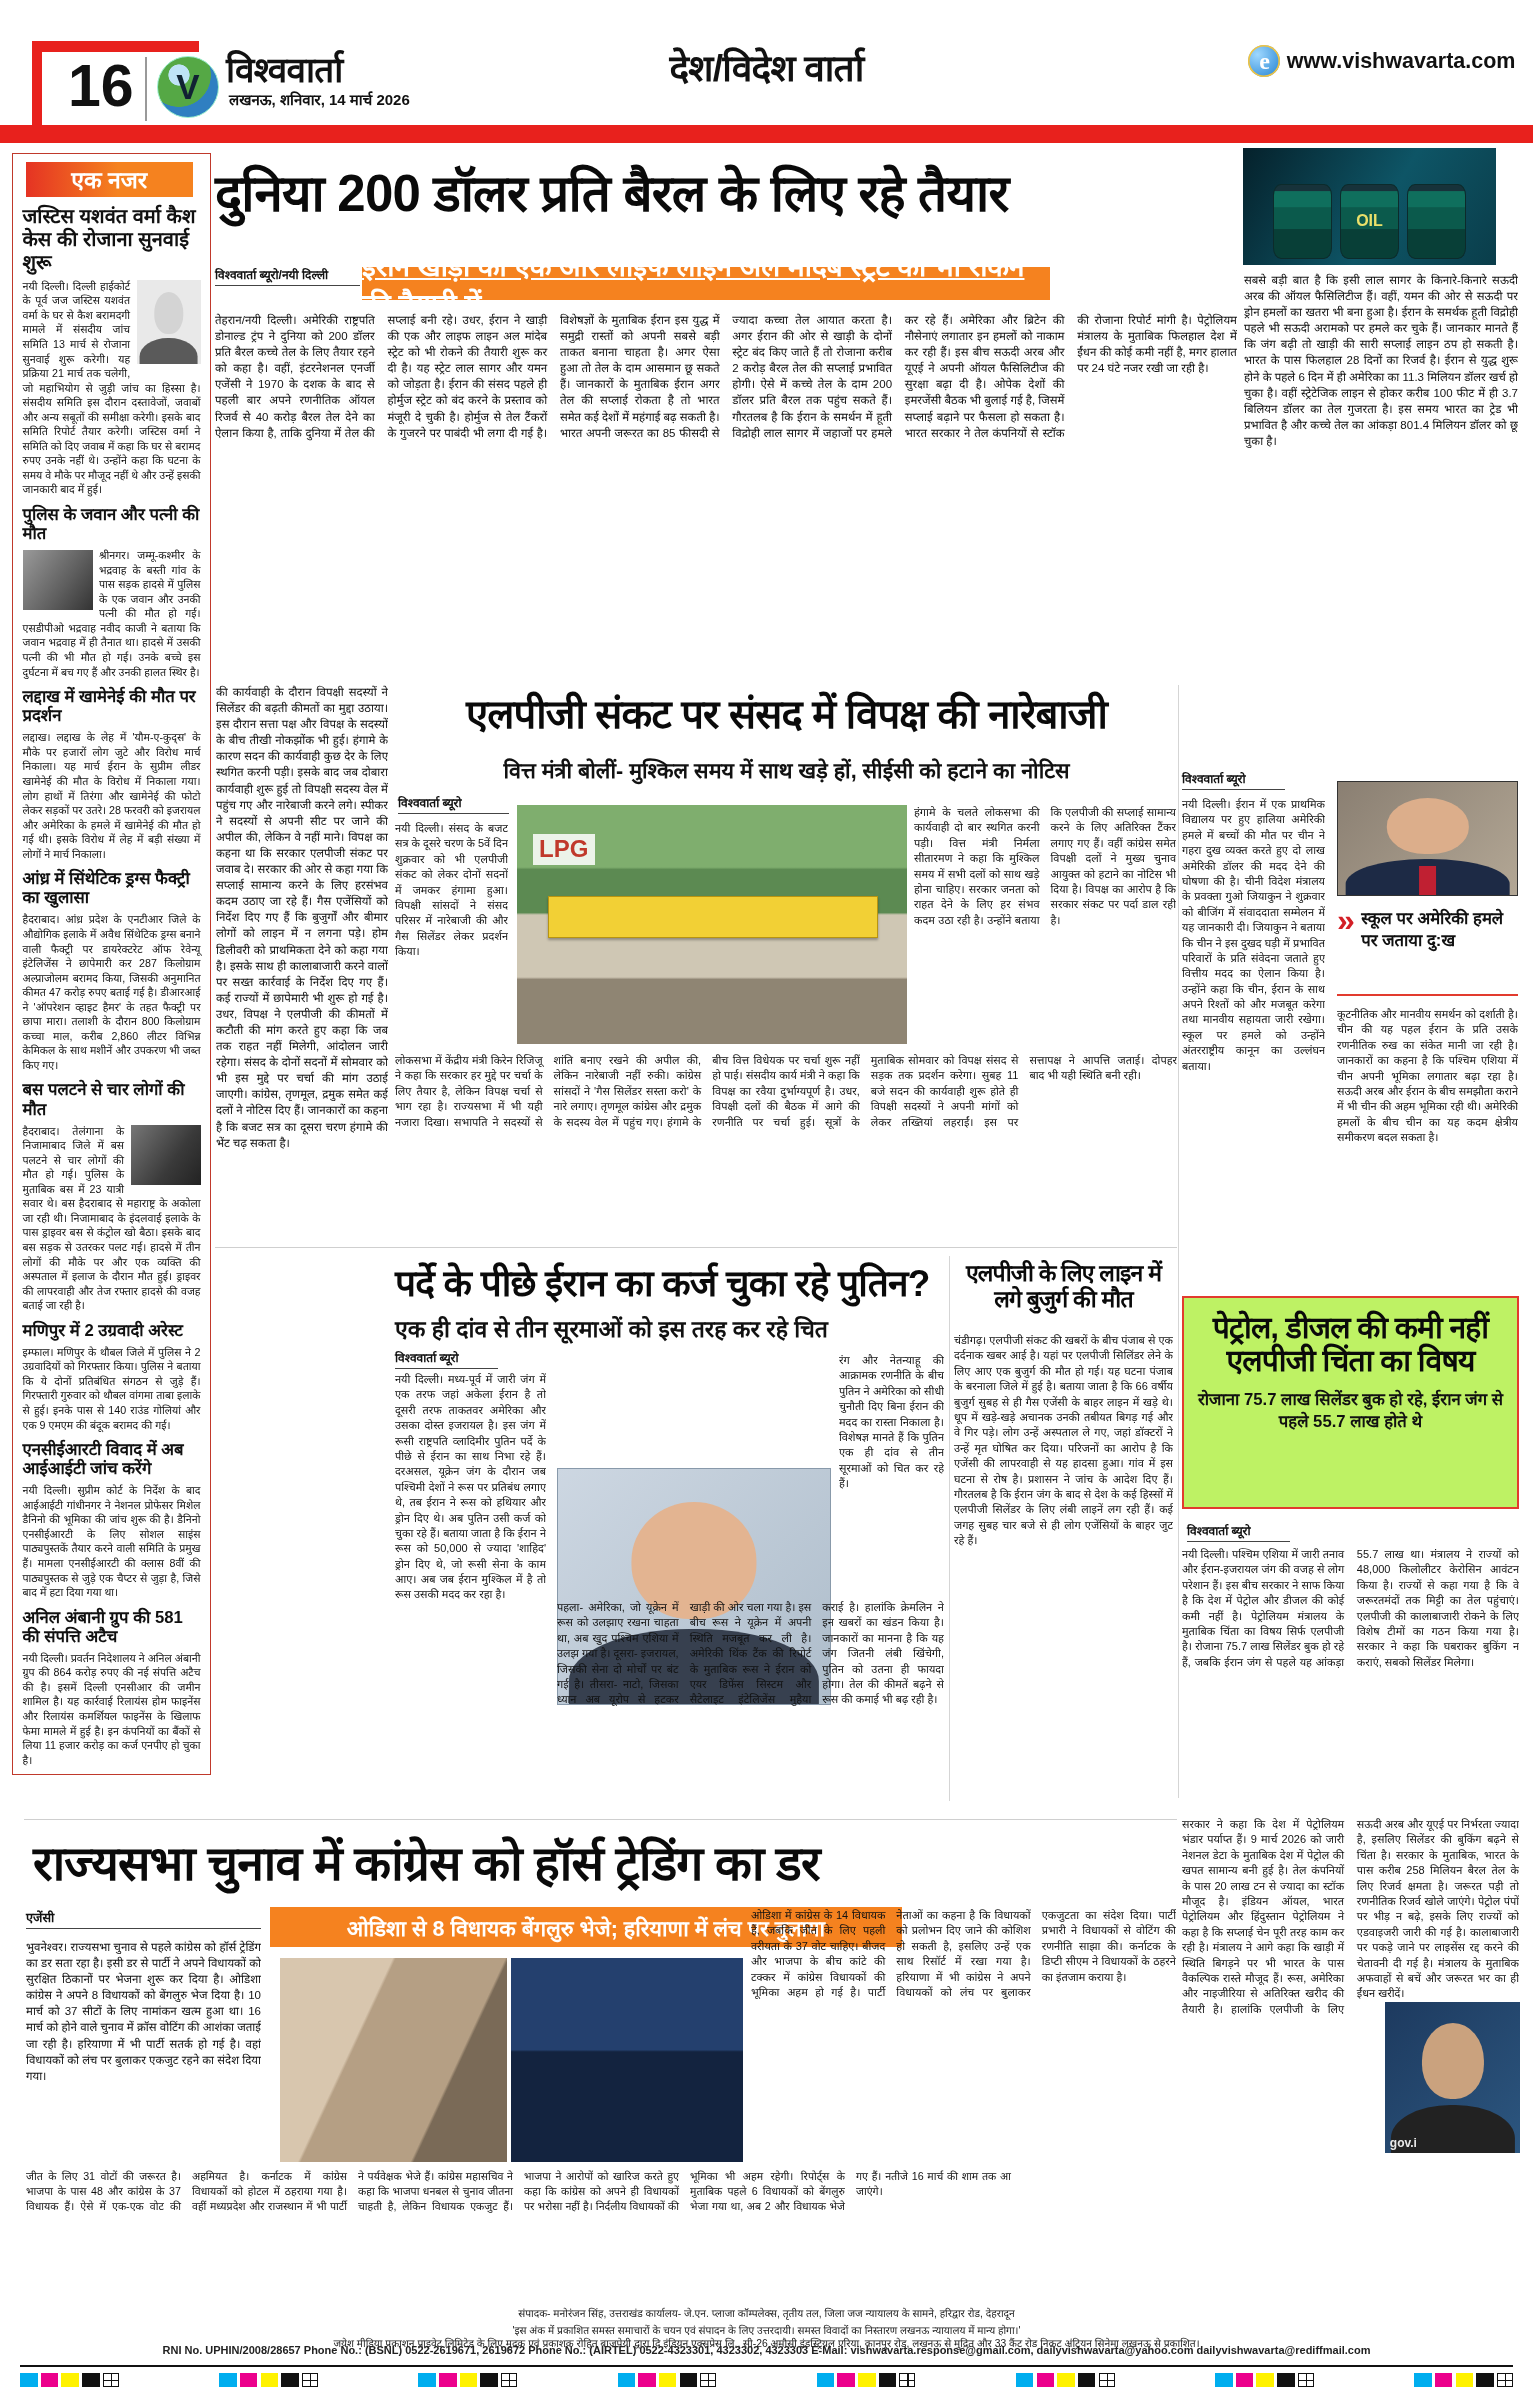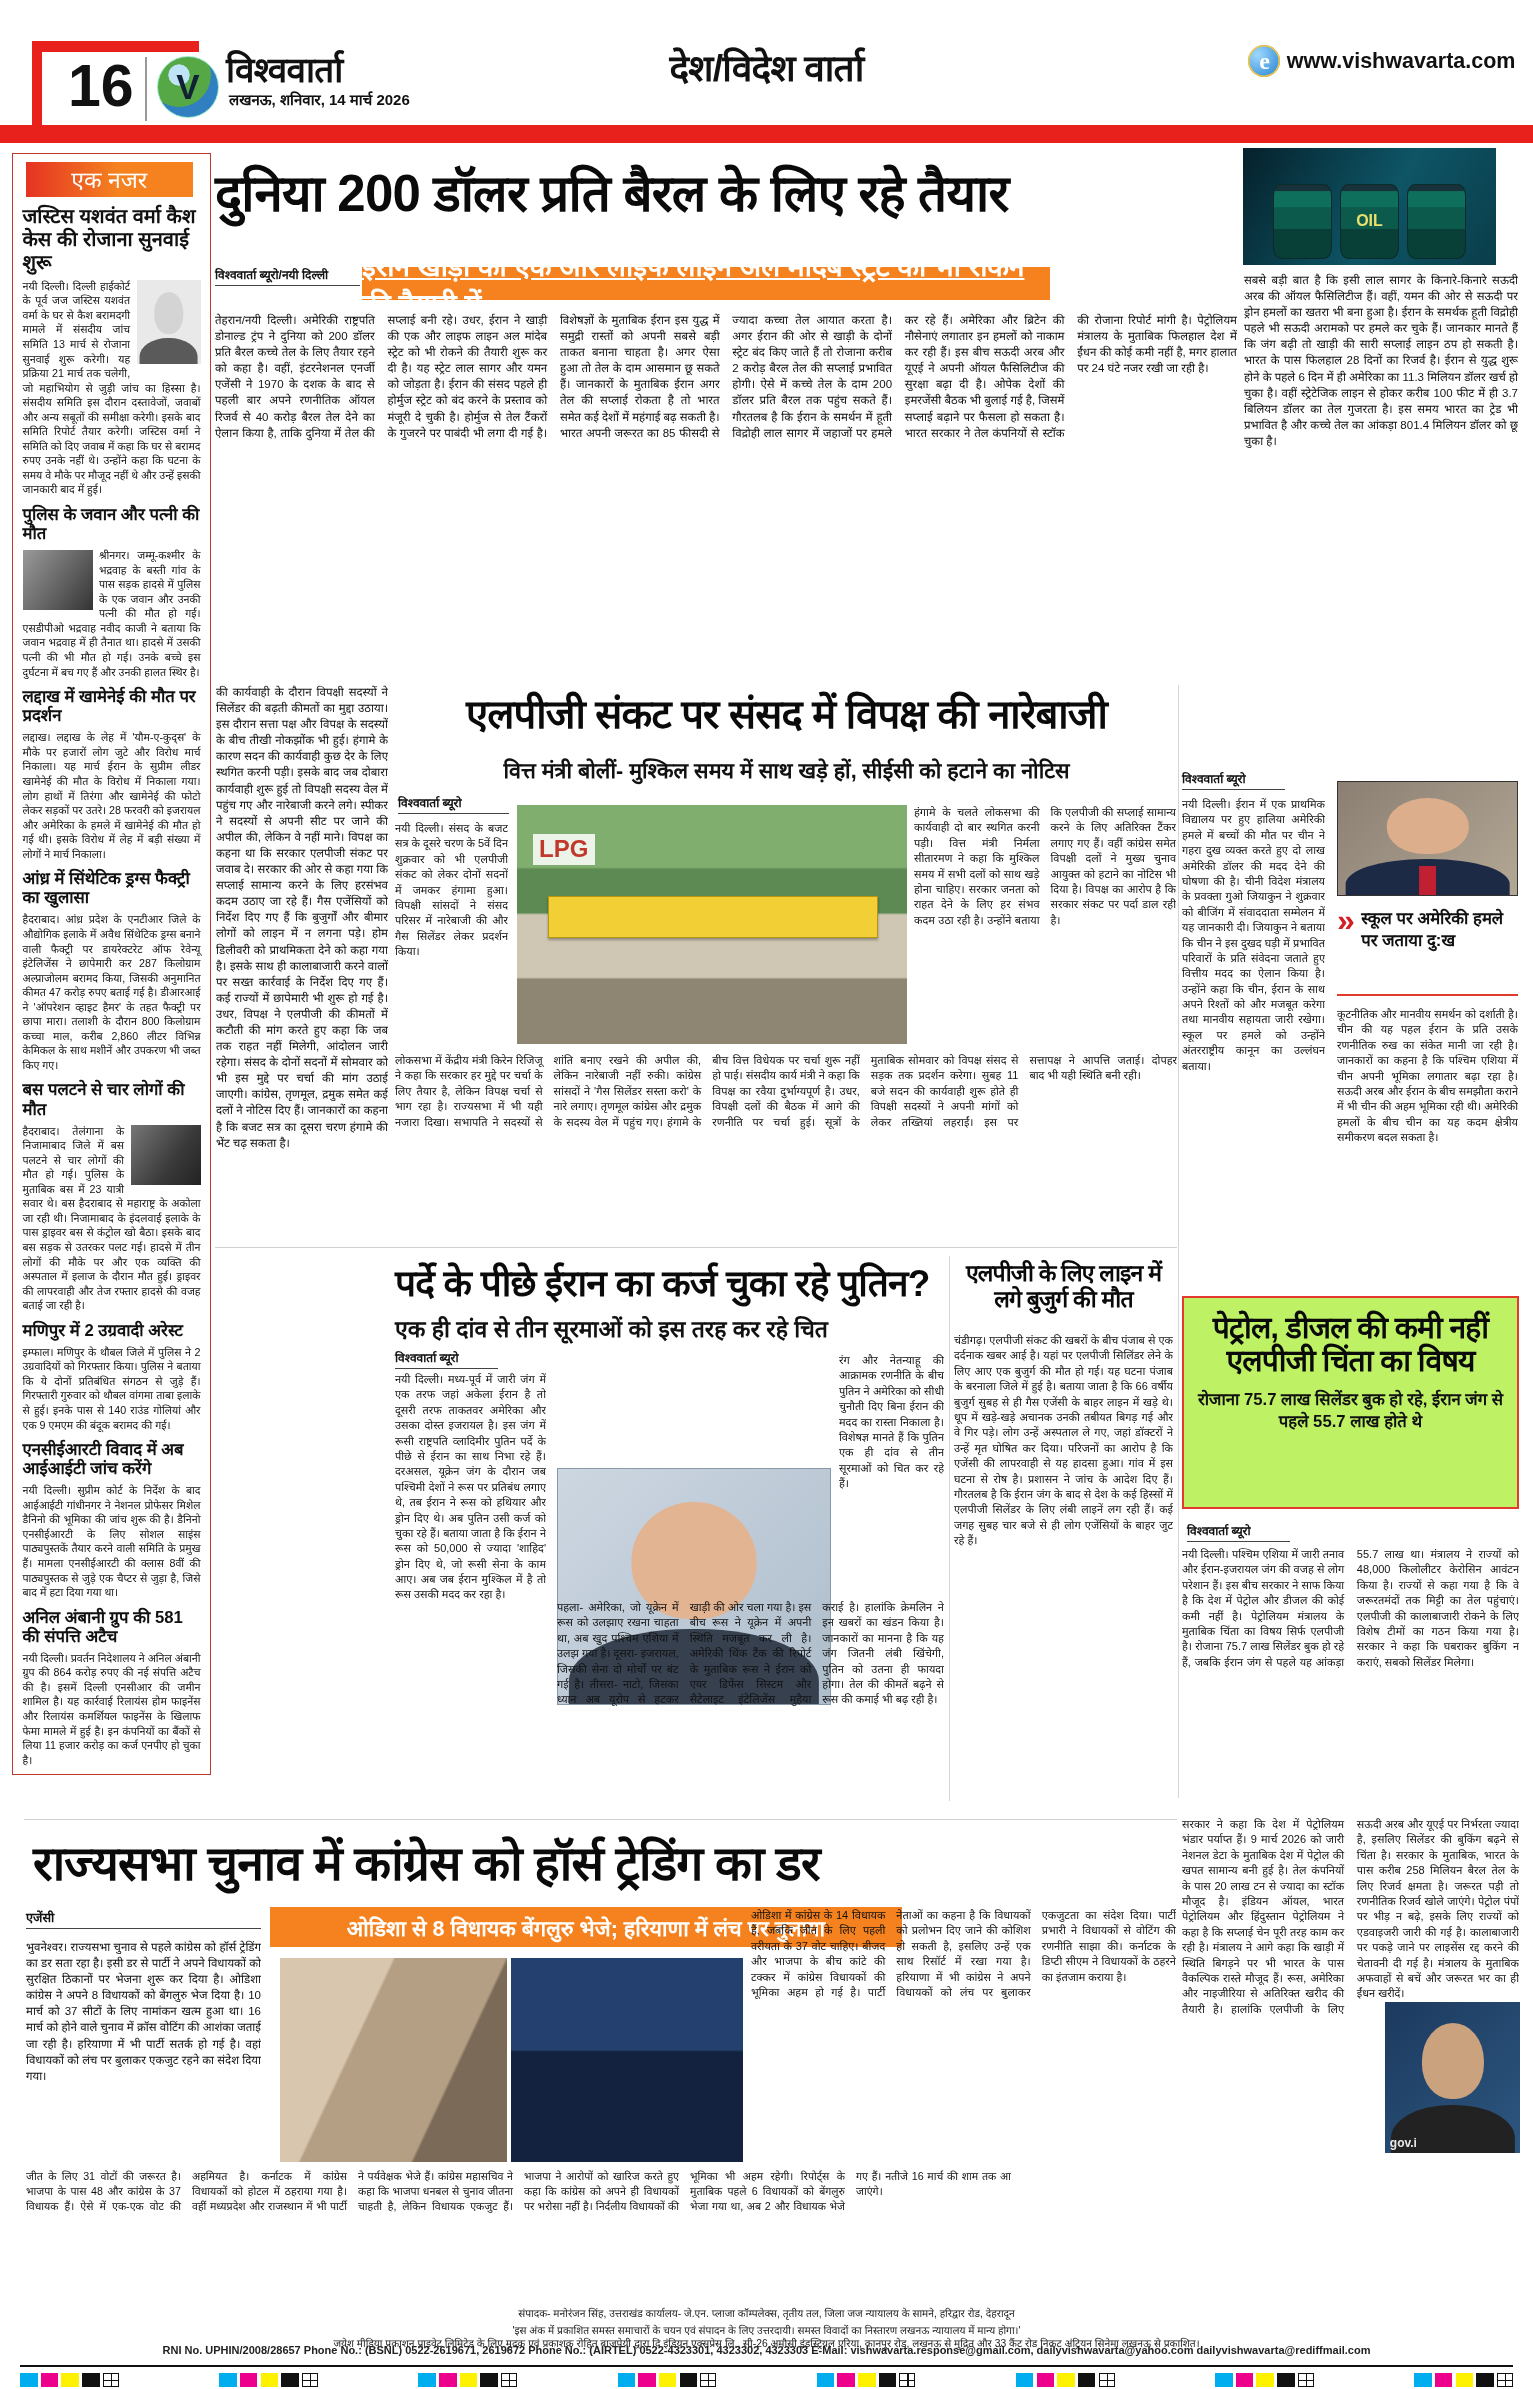--- a/index.html
+++ b/index.html
@@ -23,21 +23,21 @@
   .logo-circle{width:60px;height:60px;border-radius:50%;
      background:radial-gradient(circle at 35% 30%,#bfe3f7 0 18%,#55a845 19% 55%,#2f7fc1 56% 100%);
      display:flex;align-items:center;justify-content:center;font-size:35px;font-weight:bold;color:#123;
      border:1.6px solid #9ec;}
   .e-circle{width:32px;height:32px;border-radius:50%;background:radial-gradient(circle at 30% 30%,#9fd8ff,#1e7fd0);
      color:#fff;display:flex;align-items:center;justify-content:center;font-size:24px;font-weight:bold;
      font-family:"Liberation Serif","DejaVu Serif",serif;margin-right:6.4px;box-shadow:0 0 0 1.6px #f5c43c inset;}
   .web-wrap{display:flex;align-items:center;font-size:21.5px;font-weight:bold;}
   
   .sidebar{border:1.6px solid #c0392b;box-sizing:border-box;padding:6.4px 9.5px;overflow:hidden;}
-  .one-glance{background:linear-gradient(90deg,#e53323,#f5821f 55%);color:#fff;font-size:23px;font-weight:normal;
+  .one-glance{background:linear-gradient(90deg,#e53323,#f5821f 55%);color:#fff;font-size:23px;font-weight:bold;
      width:167px;height:35px;display:flex;align-items:center;justify-content:center;margin:1.6px 0 8px 3.2px;text-align:center;}
   .sb-title{font-weight:bold;font-size:16.7px;line-height:1.15;margin:8px 0 4.8px;}
   .sb-title-big{font-size:20px;}
   .sb-body{font-size:10.7px;line-height:1.36;text-align:justify;}
   .sb-photo{float:right;margin:1.6px 0 3.2px 6.4px;background:#bbb;position:relative;overflow:hidden;}
   
   .portrait{position:relative;}
   .portrait::before{content:"";position:absolute;left:50%;top:14%;transform:translateX(-50%);
      width:46%;height:50%;border-radius:50% 50% 46% 46%;background:var(--skin,#d9a886);}
   .portrait::after{content:"";position:absolute;left:50%;bottom:-14%;transform:translateX(-50%);

